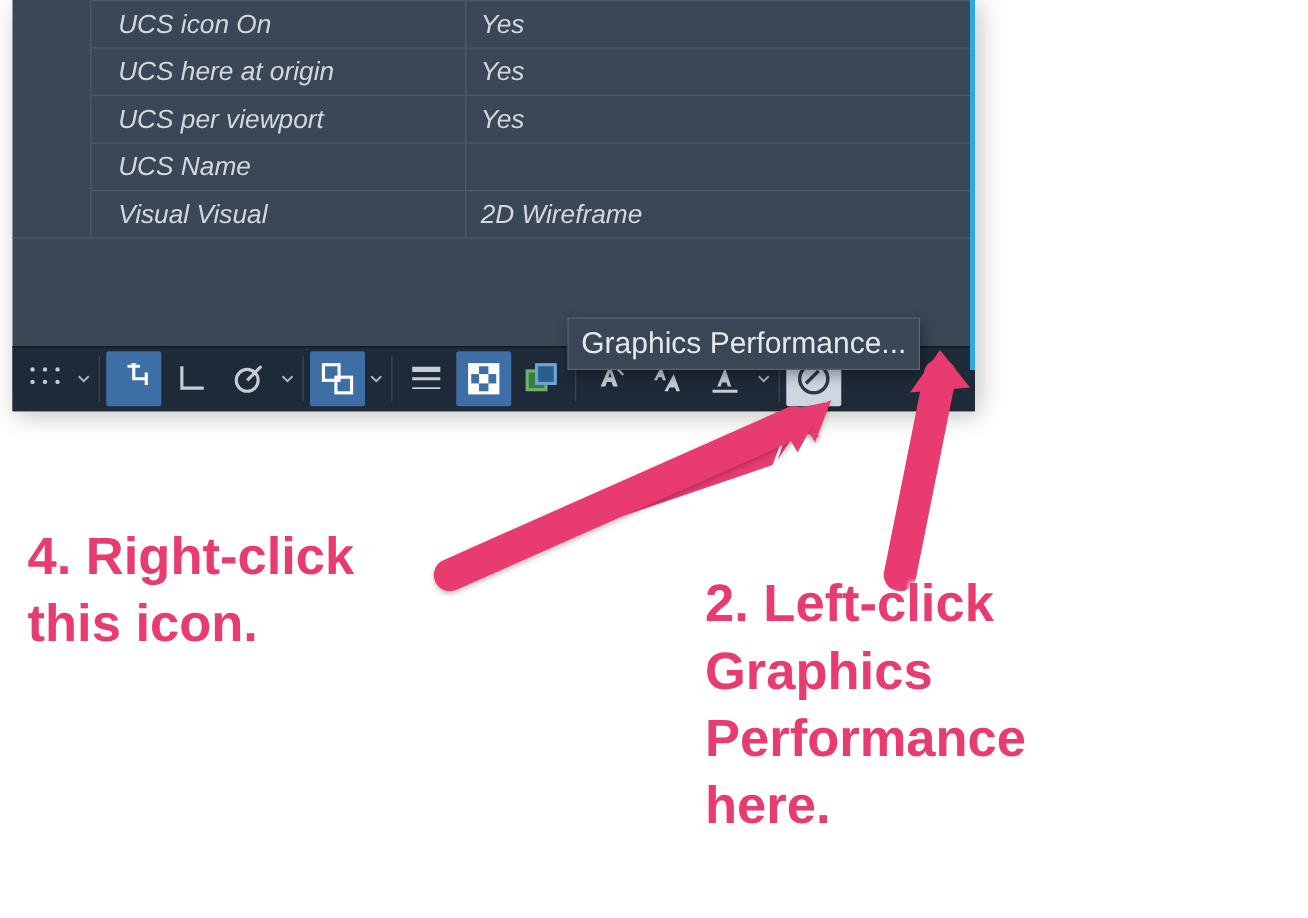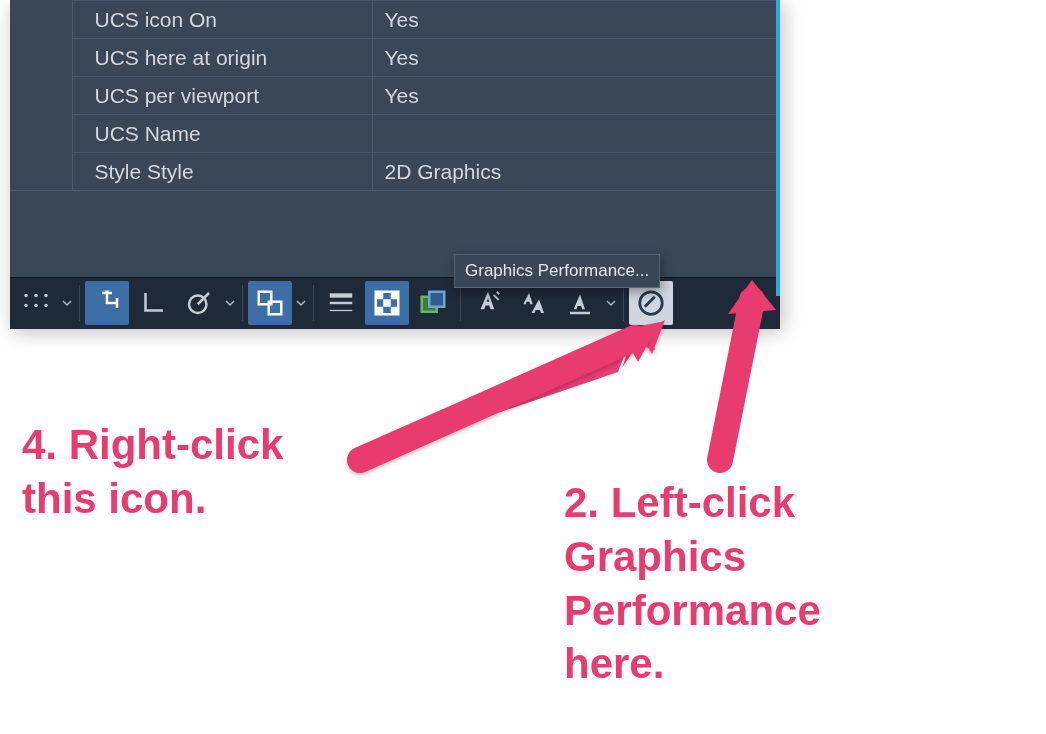--- a/index.html
+++ b/index.html
@@ -26,20 +26,21 @@
     width: 100%;
     border-collapse: collapse;
   }
   .prop-table td {
     border: 1px solid #4c5a6c;
     padding: 3px 12px;
     font-size: 21px;
     color: #d4d8dd;
     height: 38px;
     vertical-align: middle;
+    font-style: italic;
   }
   .prop-table td.lbl { width: 300px; padding-left: 22px; }
   .prop-table td.spacer-left { width: 62px; border-left:none; border-top:none; }
   .prop-empty-row td { height: 86px; border:none; }
 
   
   .accent {
     position:absolute; right:0; top:0; width:4px; height:296px;
     background:#29abe2;
   }
@@ -68,38 +69,38 @@
   .drop { width:14px; display:flex;align-items:center;justify-content:center;color:#aeb6c2;}
   .drop svg{width:10px;height:10px;}
 
   
   .context-menu {
     position:absolute;
     left:454px; top:254px;
     background:#394656;
     border:1px solid #566475;
     padding:6px 10px;
-    font-size:17px;
+    font-size:24px;
     color:#e4e7eb;
     box-shadow: 2px 4px 10px rgba(0,0,0,0.35);
   }
 
   
   .annot {
     position:absolute;
     font-family: Arial, Helvetica, sans-serif;
     font-weight: 900;
     font-size: 42px;
     line-height: 1.28;
     color:#e83b70;
     text-shadow: 0 0 4px #fff, 0 0 4px #fff;
     white-space: pre-line;
   }
   .annot1 { left:22px; top:418px; }
-  .annot2 { left:564px; top:476px; }
+  .annot2 { left:564px; top:456px; }
 
   
   .arrow {
     position:absolute;
     pointer-events:none;
   }
 </style>
 </head>
 <body>
 
@@ -119,22 +120,22 @@
       </tr>
       <tr>
         <td class="lbl">UCS per viewport</td>
         <td class="val">Yes</td>
       </tr>
       <tr>
         <td class="lbl">UCS Name</td>
         <td class="val"></td>
       </tr>
       <tr>
-        <td class="lbl">Style Style</td>
-        <td class="val">2D Graphics</td>
+        <td class="lbl">Visual Visual</td>
+        <td class="val">2D Wireframe</td>
       </tr>
       <tr class="prop-empty-row">
           <td colspan="3"></td>
         </tr>
     </tbody>
   </table>
 
   <div class="status-bar">
 
     <div class="btn">

